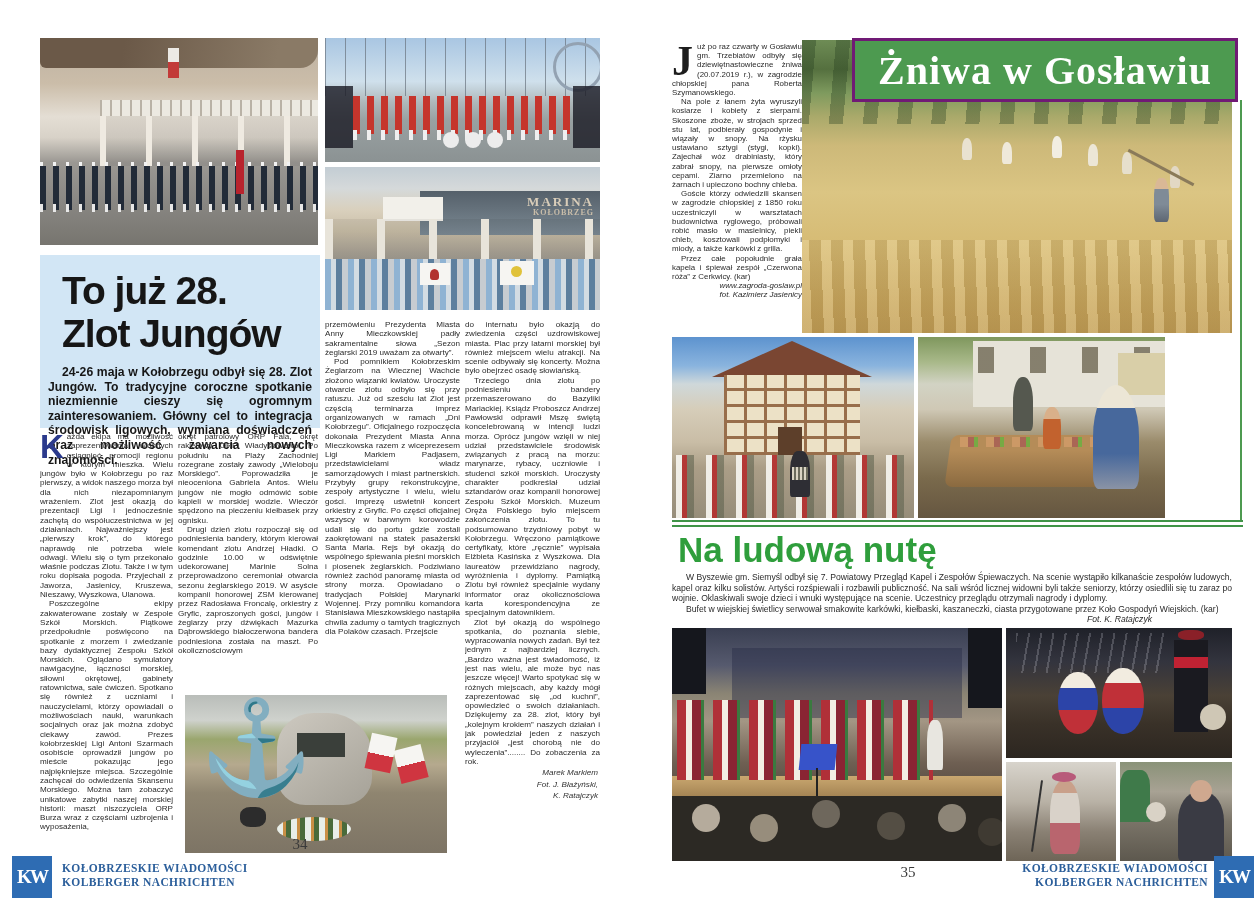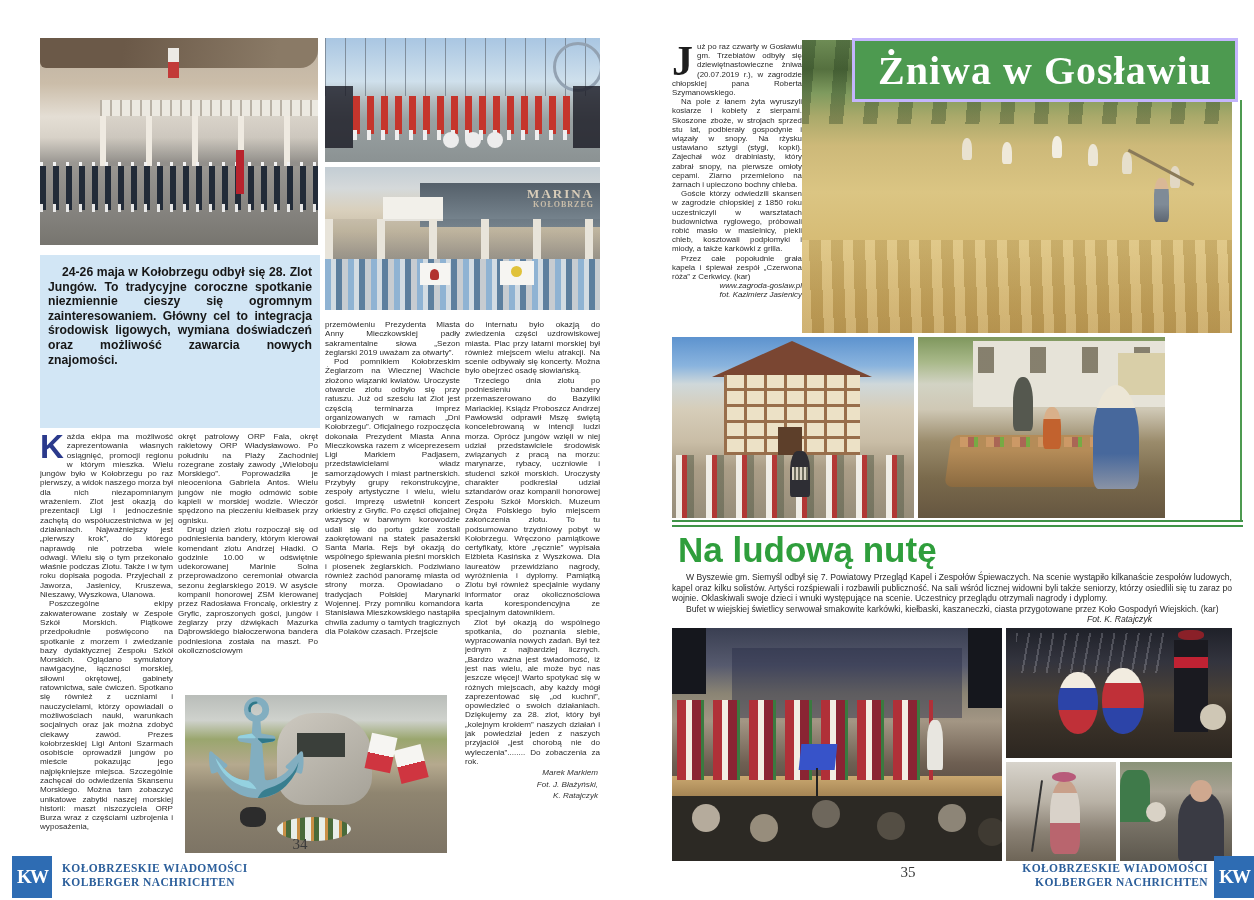--- a/index.html
+++ b/index.html
@@ -14,21 +14,21 @@
   .lead{font-weight:bold;font-size:12.2px;line-height:14.6px;text-align:justify;margin:10px 8px 0 8px;text-indent:14px;color:#161616;}
   
   .col{position:absolute;font-size:8.1px;line-height:9.3px;text-align:justify;color:#2a2a2a;overflow:hidden;}
   .col p{margin:0;}
   .col p.ind{text-indent:9px;}
   .dcK{float:left;font:bold 33px/28px "Liberation Sans",sans-serif;color:#2b3a8c;padding:1px 3px 0 0;}
   .dcJ{float:left;font:bold 42px/34px "Liberation Serif",serif;color:#1d1d1d;padding:2px 4px 0 0;}
   .by{text-align:right;margin:2px 2px 0 0 !important;font-style:italic;color:#333;}
   .credit{text-align:right;font-style:italic;}
   
-  .banner{position:absolute;background:#4d9a50;border:3px solid #c4b5fd;display:flex;align-items:center;justify-content:center;
+  .banner{position:absolute;background:#4d9a50;border:3px solid #701a75;display:flex;align-items:center;justify-content:center;
           font-family:"Liberation Serif",serif;font-weight:bold;color:#ffffff;font-size:40px;letter-spacing:1px;z-index:3;}
   .grule{position:absolute;border-top:2px solid #3f9447;border-bottom:2px solid #3f9447;height:3px;background:#fff;}
   .gvline{position:absolute;width:2px;background:#4d9a50;}
   .h2green{position:absolute;font-weight:bold;font-size:35px;color:#2f9e3c;letter-spacing:0px;}
   .wide{position:absolute;font-size:8.6px;line-height:10.6px;text-align:justify;color:#2a2a2a;}
   .wide p{margin:0;text-indent:14px;}
   
   .brand{position:absolute;font-family:"Liberation Serif",serif;font-weight:bold;color:#2c5f9b;
          font-size:11.5px;line-height:13.5px;letter-spacing:.4px;}
   .pageno{position:absolute;font-family:"Liberation Serif",serif;font-size:15px;color:#3a3a3a;width:60px;text-align:center;}
@@ -61,36 +61,40 @@
       <div class="ly" style="left:0;top:0;width:275px;height:58px;background:repeating-linear-gradient(90deg,rgba(105,115,126,0.7) 0 1px,rgba(0,0,0,0) 1px 20px);"></div>
       <div class="ly" style="left:228px;top:4px;width:44px;height:44px;border:3px solid #93a2b2;border-radius:50%;"></div>
       <div class="ly" style="left:28px;top:58px;width:220px;height:38px;background:repeating-linear-gradient(90deg,#c5352c 0 7px,rgba(0,0,0,0) 7px 14px);"></div>
       <div class="ly" style="left:28px;top:92px;width:220px;height:10px;background:repeating-linear-gradient(90deg,#efefef 0 4px,rgba(0,0,0,0) 4px 14px);"></div>
       <div class="ly" style="left:0;top:48px;width:28px;height:62px;background:rgba(25,25,35,0.8);"></div>
       <div class="ly" style="left:248px;top:48px;width:27px;height:62px;background:rgba(25,25,35,0.8);"></div>
       <div class="ly" style="left:118px;top:94px;width:16px;height:16px;background:#ececec;border-radius:50%;box-shadow:22px 0 0 #ececec,44px 0 0 #ececec;"></div>
     </div>
 
     <div class="photo" style="left:285px;top:129px;width:275px;height:143px;background:linear-gradient(180deg,#c3cdd4 0%,#d5d9da 15%,#d9d0bd 30%,#c9bea7 45%,#a9a295 60%,#8f8d89 75%,#7f7f7d 100%);">
-      <div class="ly" style="left:95px;top:16px;width:180px;height:44px;background:linear-gradient(180deg,#55606a,#7c8a94);">
+      <div class="ly" style="left:95px;top:24px;width:180px;height:44px;background:linear-gradient(180deg,#55606a,#7c8a94);">
         <div class="marina-sign">
           <span class="l1" style="color:#d9cdb9;">MARINA</span>
           <span class="l2" style="color:#c9bda9;">KOŁOBRZEG</span>
         </div>
       </div>
       <div class="ly" style="left:58px;top:30px;width:60px;height:24px;background:#f2f0ea;"></div>
       <div class="ly" style="left:0;top:52px;width:275px;height:40px;background:repeating-linear-gradient(90deg,#e8e4da 0 8px,rgba(0,0,0,0.06) 8px 52px);"></div>
       <div class="ly" style="left:0;top:92px;width:275px;height:51px;background:repeating-linear-gradient(90deg,#8fb3d3 0 6px,#d3dce3 6px 11px,#5d7f9e 11px 17px,#c7ccd1 17px 23px);"></div>
       <div class="ly" style="left:95px;top:96px;width:30px;height:22px;background:#f6f5f2;"></div>
       <div class="ly" style="left:105px;top:102px;width:9px;height:11px;background:#b23330;border-radius:50% 50% 30% 30%;"></div>
       <div class="ly" style="left:175px;top:94px;width:34px;height:24px;background:#f6f5f2;"></div>
       <div class="ly" style="left:186px;top:99px;width:11px;height:11px;background:#e0c23a;border-radius:50%;"></div>
     </div>
 
     <div class="hbox" style="left:0;top:217px;width:280px;height:173px;">
+      <div class="hl" style="padding:14px 0 0 22px;">
+        <div>To już 28.</div>
+        <div>Zlot Jungów</div>
+      </div>
       <p class="lead">24-26 maja w Kołobrzegu odbył się 28. Zlot Jungów. To tradycyjne coroczne spotkanie niezmiennie cieszy się ogromnym zainteresowaniem. Główny cel to integracja środowisk ligowych, wymiana doświadczeń oraz możliwość zawarcia nowych znajomości.</p>
     </div>
 
     <div class="col" style="left:0;top:394px;width:133px;height:440px;">
       <p><span class="dcK">K</span><span>ażda ekipa ma możliwość zaprezentowania własnych osiągnięć, promocji regionu w którym mieszka. Wielu jungów było w Kołobrzegu po raz pierwszy, a widok naszego morza był dla nich niezapomnianym wrażeniem. Zlot jest okazją do prezentacji Ligi i jednocześnie zachętą do współuczestnictwa w jej działaniach. Najważniejszy jest „pierwszy krok”, do którego naprawdę nie potrzeba wiele odwagi. Wielu się o tym przekonało właśnie podczas Zlotu. Także i w tym roku dopisała pogoda. Przyjechali z Jaworza, Jasienicy, Kruszewa, Nieszawy, Wyszkowa, Ulanowa.</span></p>
       <p class="ind">Poszczególne ekipy zakwaterowane zostały w Zespole Szkół Morskich. Piątkowe przedpołudnie poświęcono na spotkanie z morzem i zwiedzanie bazy dydaktycznej Zespołu Szkół Morskich. Oglądano symulatory nawigacyjne, łączności morskiej, siłowni okrętowej, gabinety ratownictwa, sale ćwiczeń. Spotkano się również z uczniami i nauczycielami, którzy opowiadali o możliwościach nauki, warunkach socjalnych oraz jak można zdobyć ciekawy zawód. Prezes kołobrzeskiej Ligi Antoni Szarmach osobiście oprowadził jungów po mieście pokazując jego najpiękniejsze miejsca. Szczególnie zachęcał do odwiedzenia Skansenu Morskiego. Można tam zobaczyć unikatowe zabytki naszej morskiej historii: maszt niszczyciela ORP Burza wraz z częściami uzbrojenia i wyposażenia,</p>
     </div>
 
     <div class="col" style="left:138px;top:394px;width:140px;height:258px;">
       <p>okręt patrolowy ORP Fala, okręt rakietowy ORP Władysławowo. Po południu na Plaży Zachodniej rozegrane zostały zawody „Wieloboju Morskiego”. Poprowadziła je nieoceniona Gabriela Antos. Wielu jungów nie mogło odmówić sobie kąpieli w morskiej wodzie. Wieczór spędzono na pieczeniu kiełbasek przy ognisku.</p>

